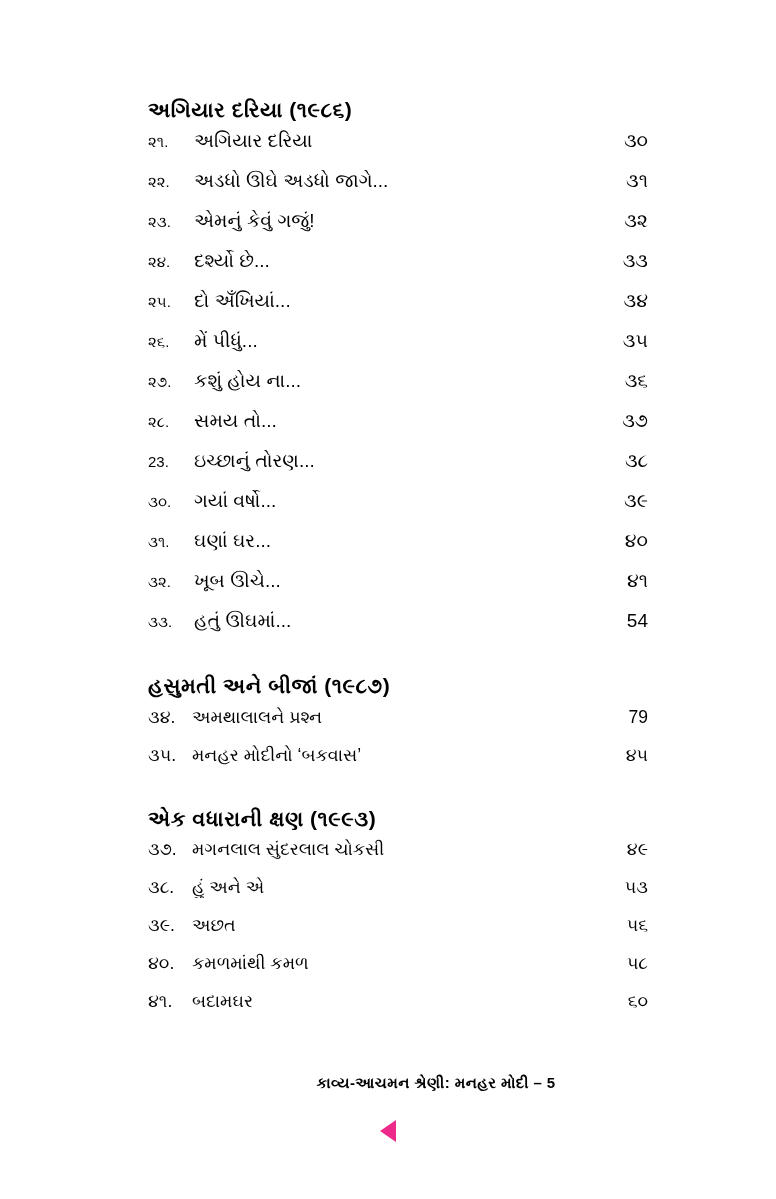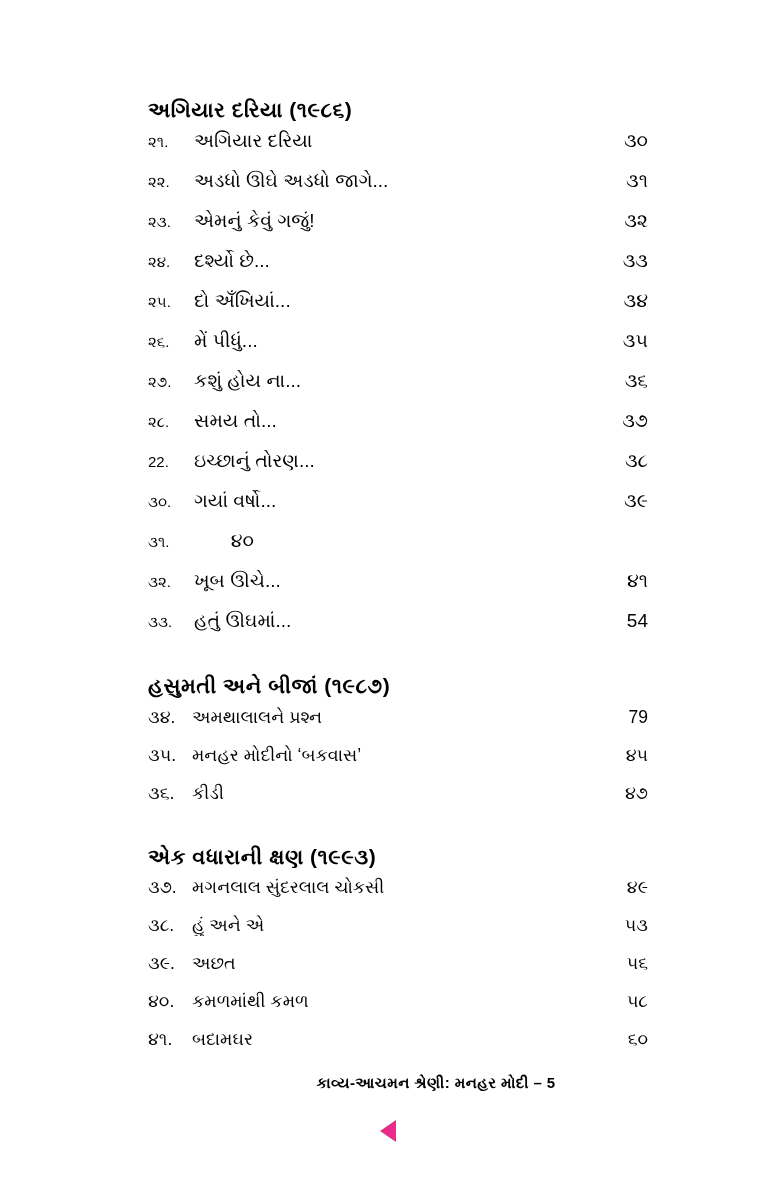--- a/index.html
+++ b/index.html
@@ -148,31 +148,32 @@
         <span class="toc-num">૨૭.</span>
         <span class="toc-title">કશું હોય ના...</span>
         <span class="toc-page">૩૬</span>
       </li>
       <li class="toc-row">
         <span class="toc-num">૨૮.</span>
         <span class="toc-title">સમય તો...</span>
         <span class="toc-page">૩૭</span>
       </li>
       <li class="toc-row">
-        <span class="toc-num">22.</span>
+        <span class="toc-num">23.</span>
         <span class="toc-title">ઇચ્છાનું તોરણ...</span>
         <span class="toc-page">૩૮</span>
       </li>
       <li class="toc-row">
         <span class="toc-num">૩૦.</span>
         <span class="toc-title">ગયાં વર્ષો...</span>
         <span class="toc-page">૩૯</span>
       </li>
       <li class="toc-row">
         <span class="toc-num">૩૧.</span>
+        <span class="toc-title">ઘણાં ઘર...</span>
         <span class="toc-page">૪૦</span>
       </li>
       <li class="toc-row">
         <span class="toc-num">૩૨.</span>
         <span class="toc-title">ખૂબ ઊંચે...</span>
         <span class="toc-page">૪૧</span>
       </li>
       <li class="toc-row">
         <span class="toc-num">૩૩.</span>
         <span class="toc-title">હતું ઊંઘમાં...</span>
@@ -185,25 +186,20 @@
       <li class="toc-row">
         <span class="toc-num">૩૪.</span>
         <span class="toc-title">અમથાલાલને પ્રશ્ન</span>
         <span class="toc-page">79</span>
       </li>
       <li class="toc-row">
         <span class="toc-num">૩૫.</span>
         <span class="toc-title">મનહર મોદીનો ‘બકવાસ’</span>
         <span class="toc-page">૪૫</span>
       </li>
-      <li class="toc-row">
-        <span class="toc-num">૩૬.</span>
-        <span class="toc-title">કીડી</span>
-        <span class="toc-page">૪૭</span>
-      </li>
     </ul>
 
     <h2 class="section-title spaced">એક વધારાની ક્ષણ (૧૯૯૩)</h2>
     <ul class="toc-list grp-b">
       <li class="toc-row">
         <span class="toc-num">૩૭.</span>
         <span class="toc-title">મગનલાલ સુંદરલાલ ચોકસી</span>
         <span class="toc-page">૪૯</span>
       </li>
       <li class="toc-row">

